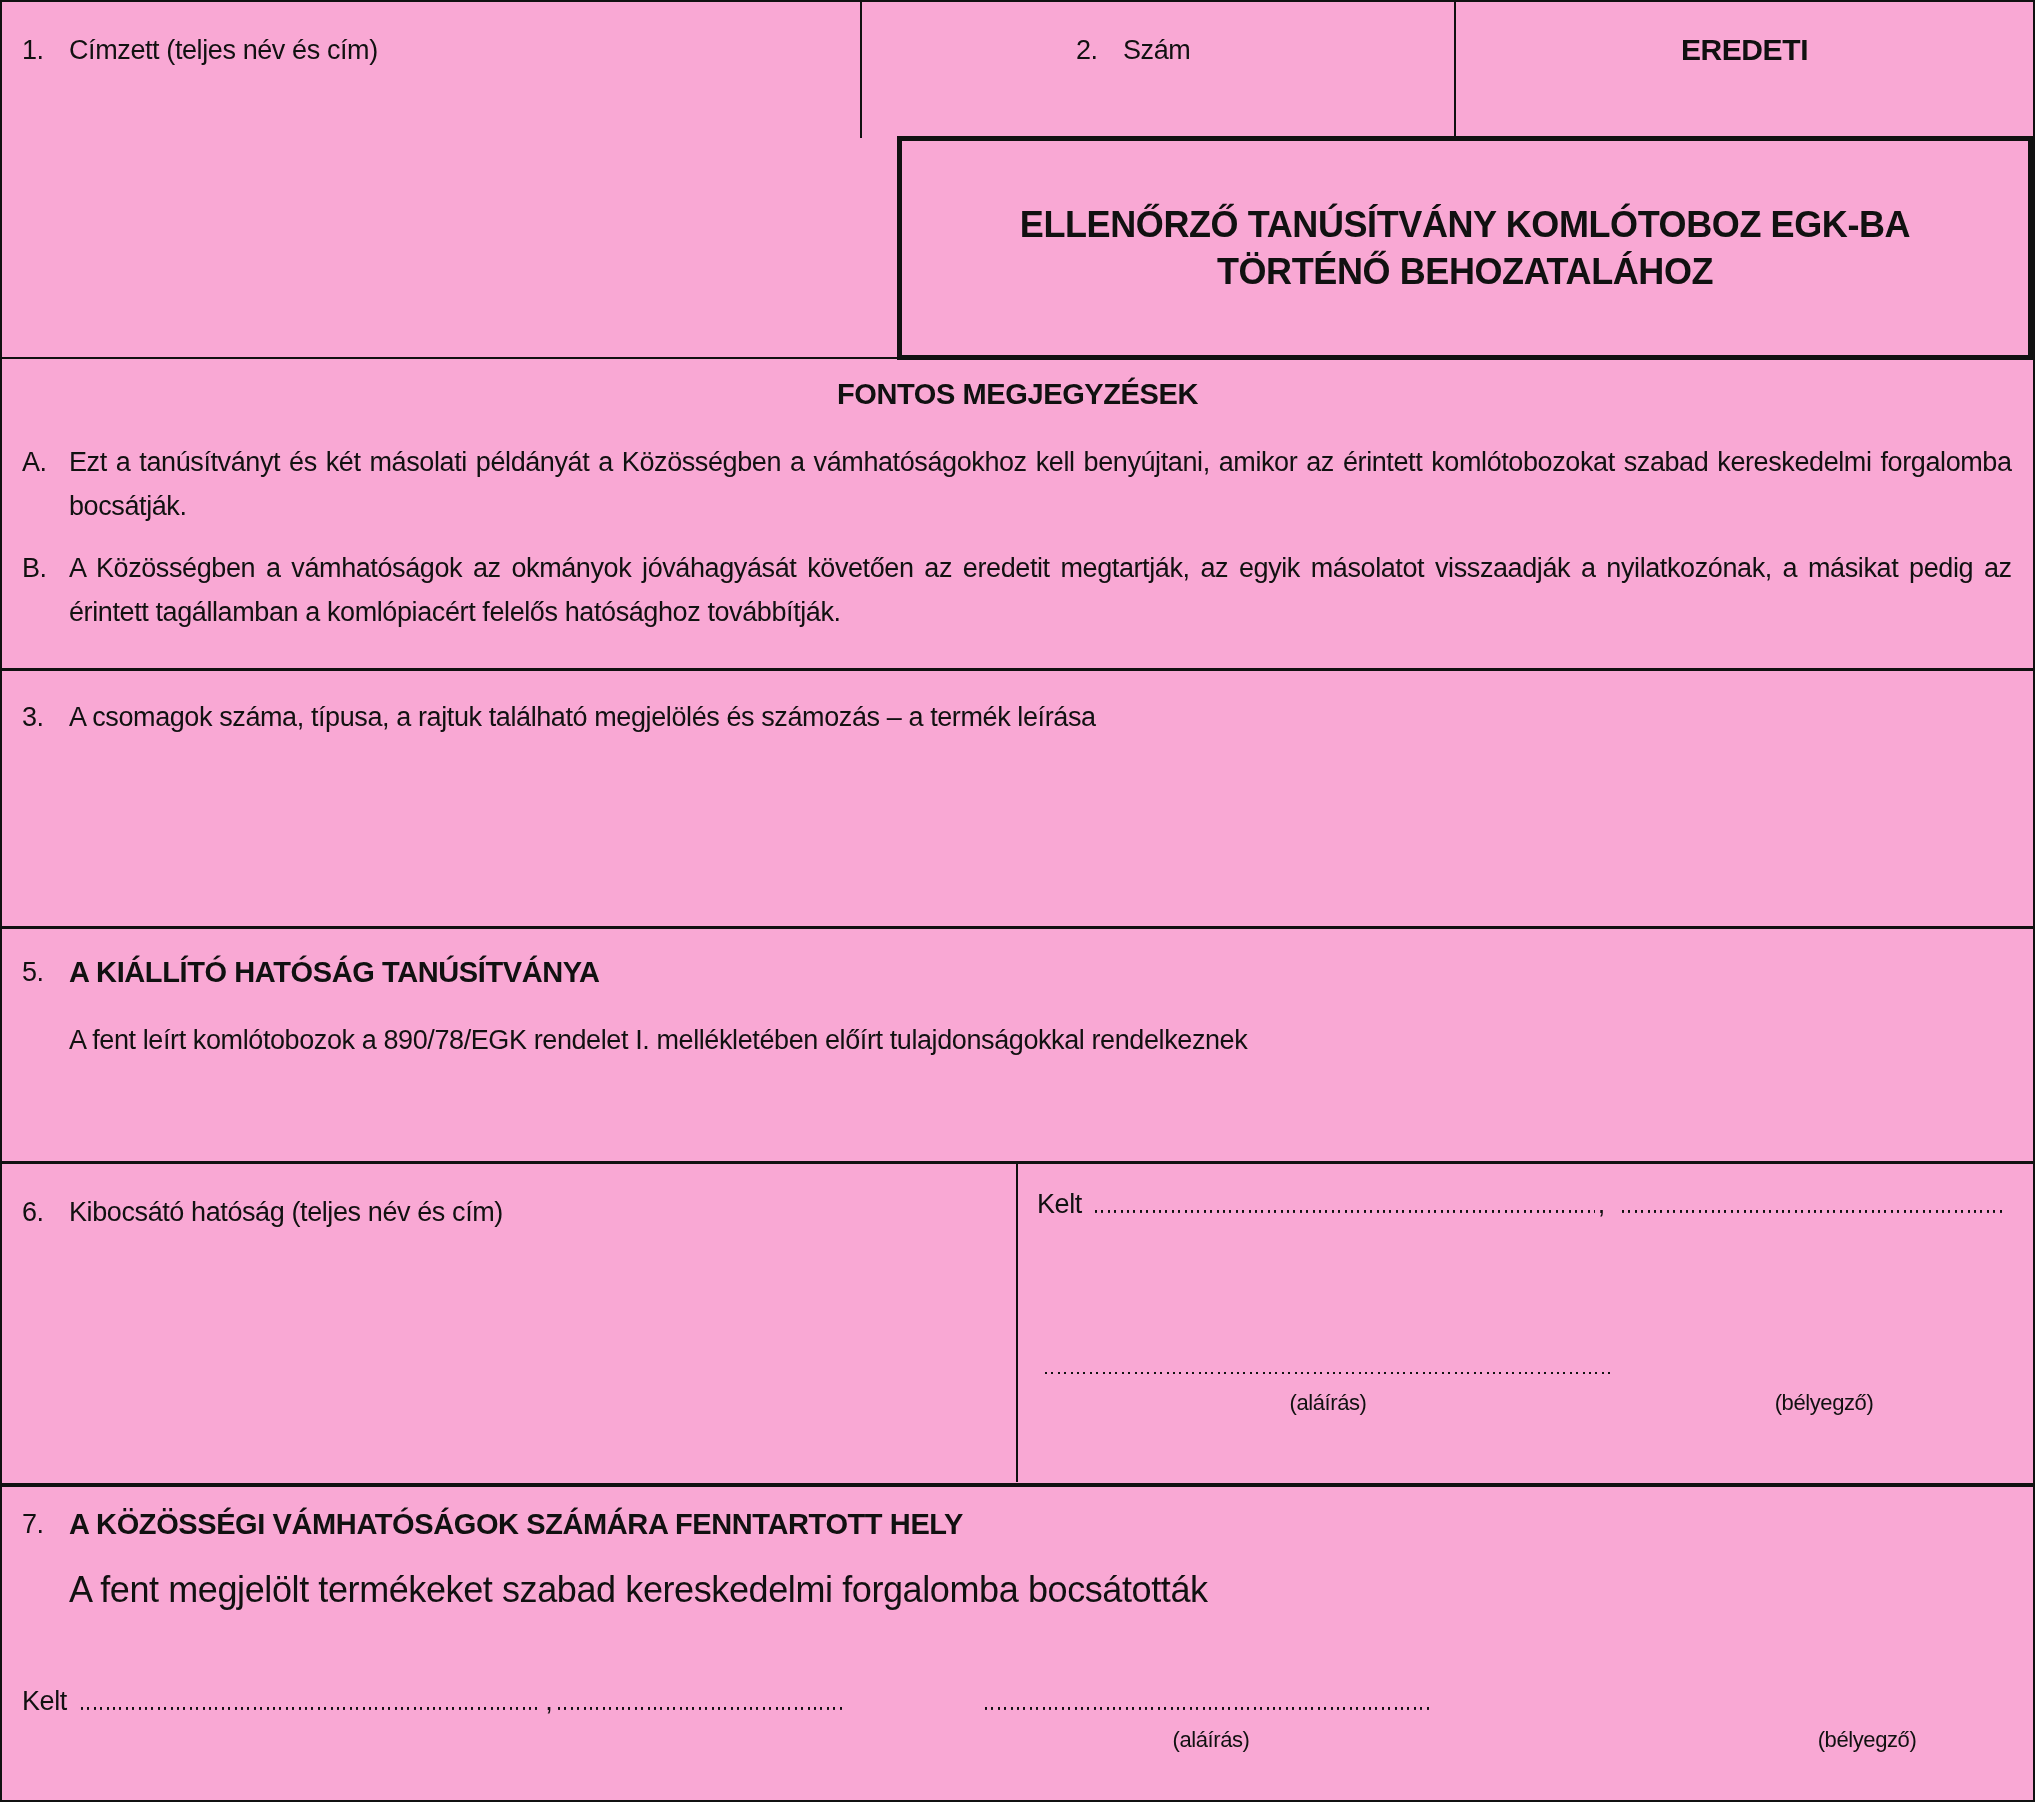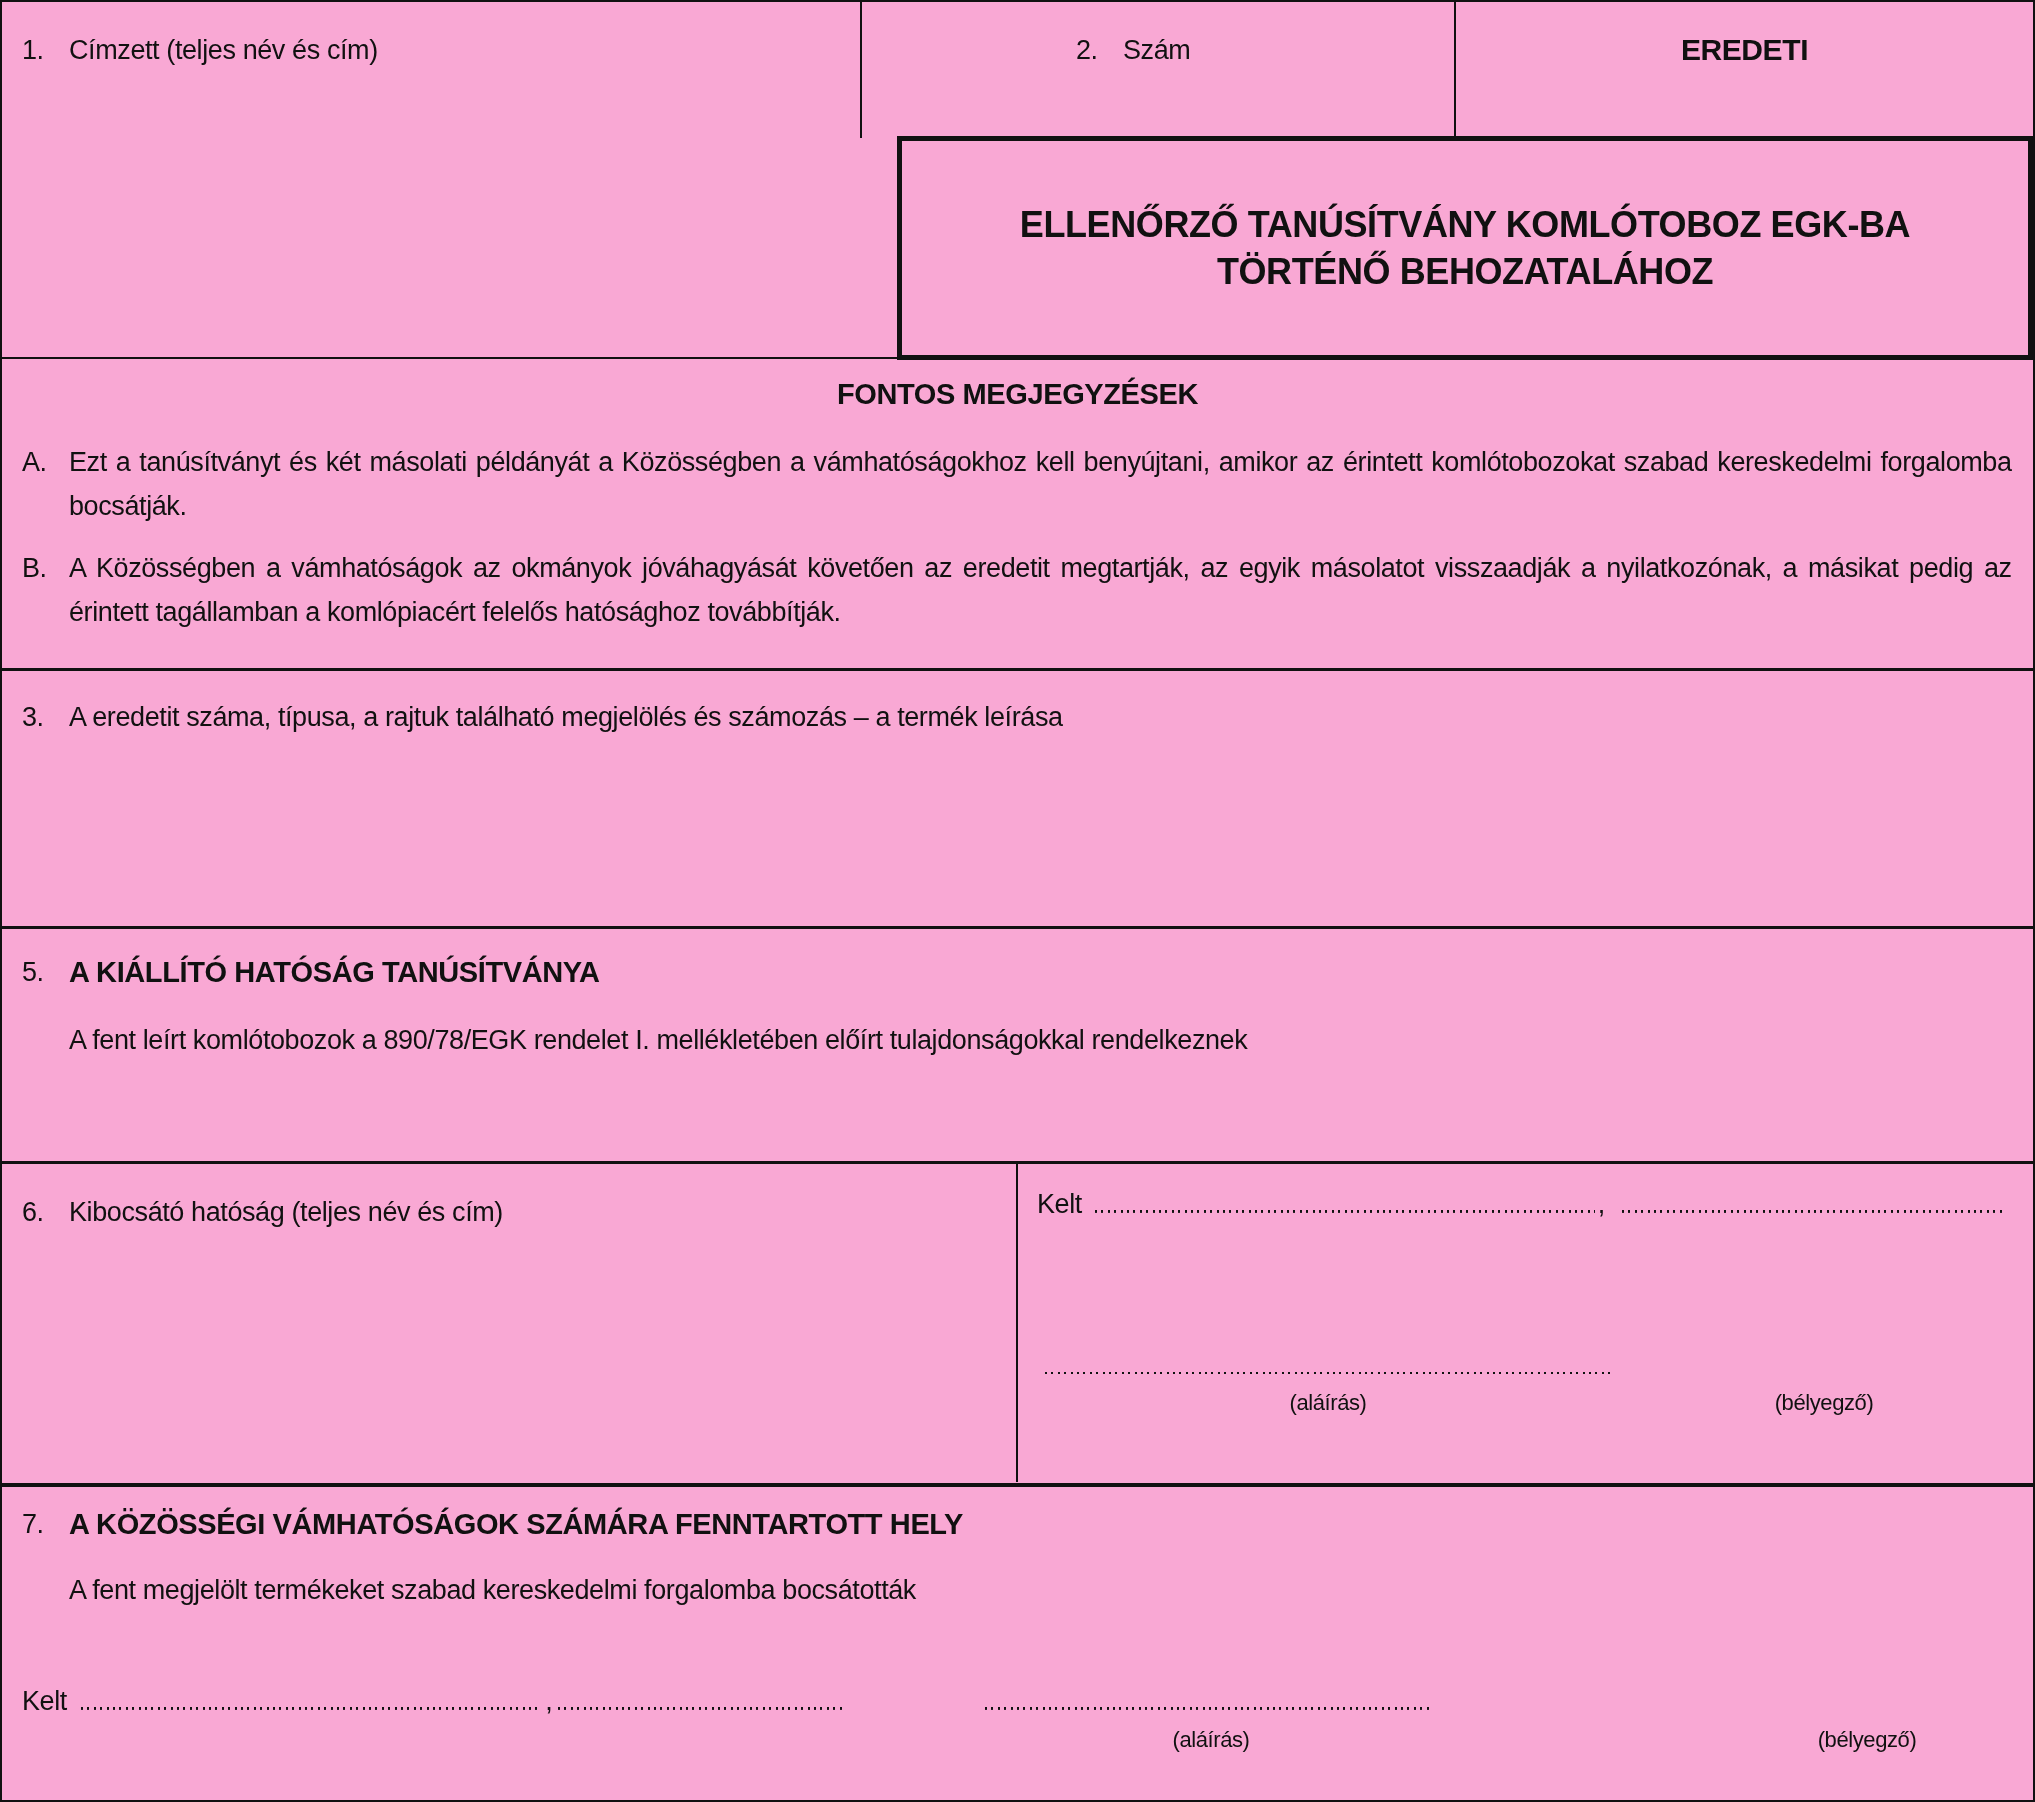--- a/index.html
+++ b/index.html
@@ -61,21 +61,21 @@
     background-image:repeating-linear-gradient(90deg,#111 0 2.1px,transparent 2.1px 6.4px);
     background-repeat:no-repeat;background-position:0 bottom;background-size:100% 2.9px;}
   .sig-dots6{position:absolute;left:1043px;top:189px;width:565px;height:21.4px;}
   .siglabel{position:absolute;transform:translateX(-50%);font-size:22px;line-height:34px;}
   .al6{left:1326px;top:222px;}
   .be6{left:1822px;top:222px;}
 
   
   .sec7{left:0;top:1481px;right:0;bottom:0;border-top:4.3px solid #111;}
   .sec7 .hang{padding-top:20px;}
-  .sec7-body{margin-top:31px;padding-left:67px;font-size:27px;line-height:34px;}
+  .sec7-body{margin-top:31px;padding-left:67px;font-size:36px;line-height:34px;}
   .kelt7{left:20px;top:197px;}
   .al7{left:1209px;top:236px;}
   .be7{left:1865px;top:236px;}
   .comma{margin-left:2.9px;}
 </style>
 </head>
 <body>
 
 <div class="page">
 
@@ -104,21 +104,21 @@
   </div>
 
   <div class="abs titlebox">
     <div>ELLENŐRZŐ TANÚSÍTVÁNY KOMLÓTOBOZ EGK-BA TÖRTÉNŐ BEHOZATALÁHOZ</div>
   </div>
 
   <div class="abs sec34">
     <div class="box3 lbl">
       <div class="hang">
         <span class="num">3.</span>
-        <span>A eredetit száma, típusa, a rajtuk található megjelölés és számozás – a termék leírása</span>
+        <span>A csomagok száma, típusa, a rajtuk található megjelölés és számozás – a termék leírása</span>
       </div>
     </div>
   </div>
 
   <div class="abs sec5">
     <div class="hang lbl bold">
       <span class="num" style="top:26px;font-weight:normal;">5.</span>
       <span style="font-size:29px;">A KIÁLLÍTÓ HATÓSÁG TANÚSÍTVÁNYA</span>
     </div>
     <div class="sec5-body">A fent leírt komlótobozok a 890/78/EGK rendelet I. mellékletében előírt tulajdonságokkal rendelkeznek</div>

